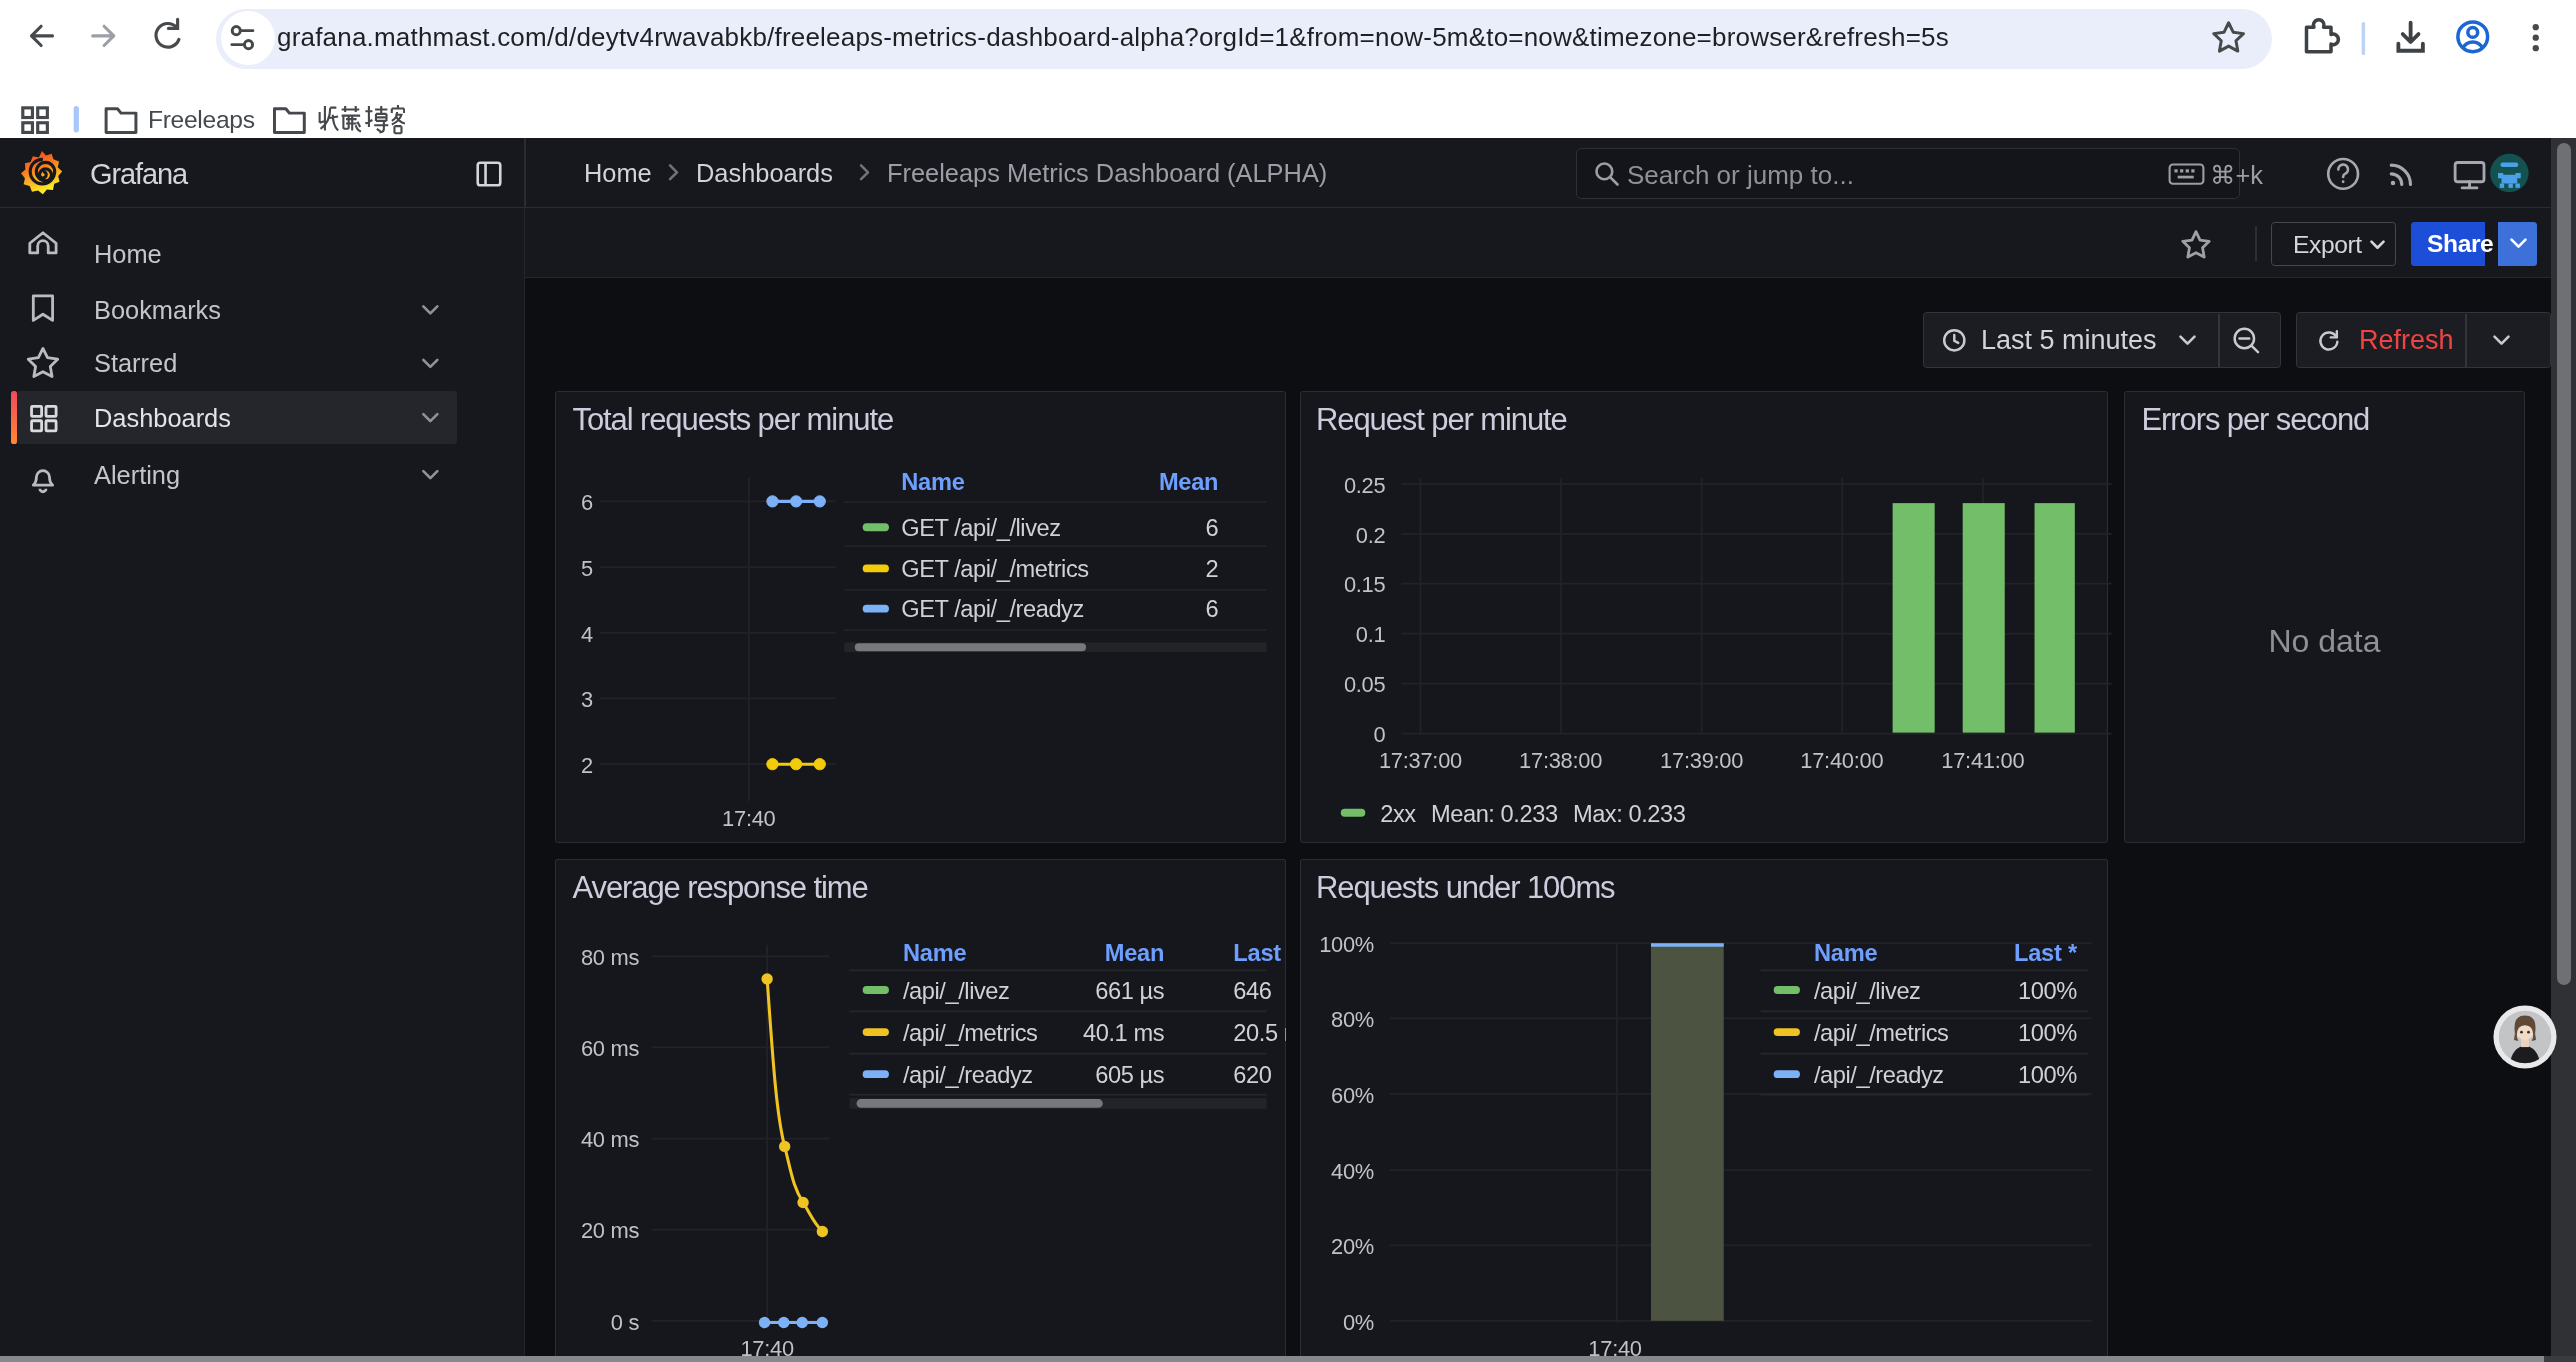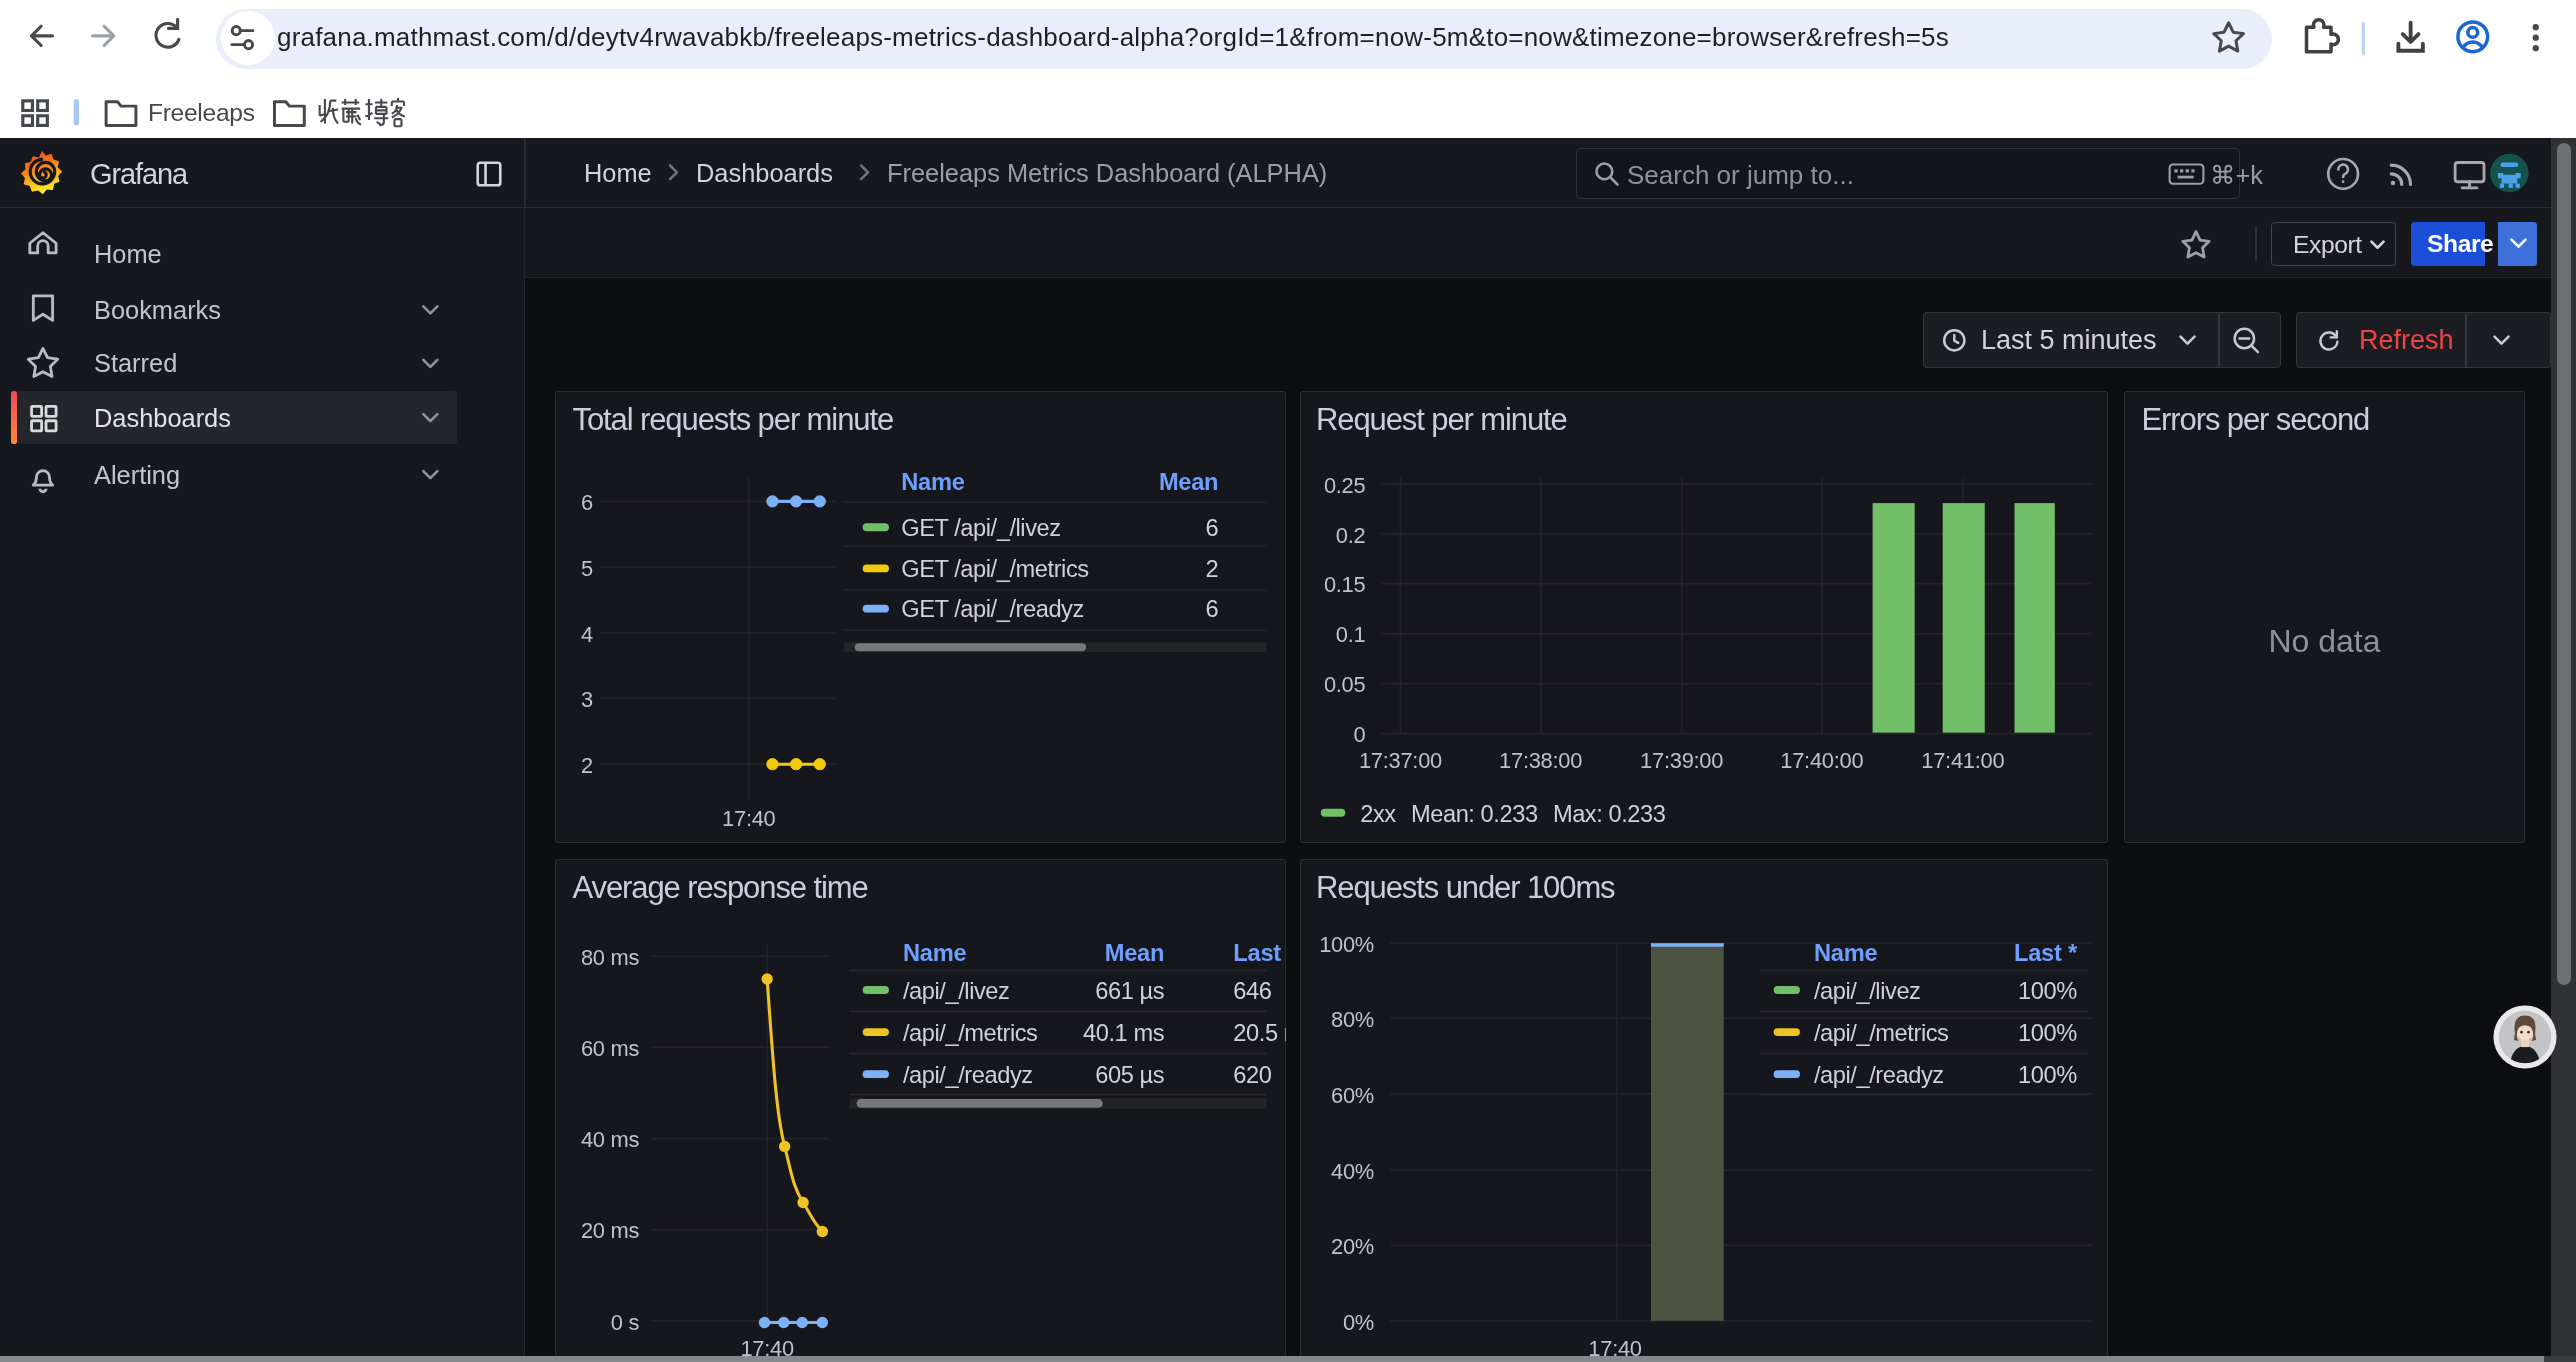--- a/index.html
+++ b/index.html
@@ -88,21 +88,21 @@
       <path d="M2812 54.5 a12.5 12.5 0 0 1 22 0"></path>
     </g>
 
     <g fill="#474a4d">
       <circle cx="2895" cy="31" r="3.6"></circle>
         <circle cx="2895" cy="43" r="3.6"></circle>
         <circle cx="2895" cy="55" r="3.6"></circle>
     </g>
   </svg>
 </div>
-<div class="abs" id="bmbar" style="left:0;top:77px;width:2576px;height:60px;">
+<div class="abs" id="bmbar" style="left:0;top:84px;width:2576px;height:60px;">
   <svg class="abs" style="left:0;top:0;" width="456" height="60" viewBox="0 0 520 68">
 
     <g stroke="#45484c" stroke-width="3.6" fill="none">
       <rect x="26" y="27" width="11" height="11"></rect>
       <rect x="43" y="27" width="11" height="11"></rect>
       <rect x="26" y="44" width="11" height="11"></rect>
       <rect x="43" y="44" width="11" height="11"></rect>
     </g>
     <rect x="84" y="25" width="6" height="30" rx="3" fill="#a8c7fa"></rect>
 
@@ -369,21 +369,21 @@
     </g>
     <g class="legtxt" text-anchor="end">
       <text x="757" y="165">6</text>
       <text x="757" y="212">2</text>
       <text x="757" y="258">6</text>
     </g>
     <rect x="330" y="287" width="482" height="11" fill="#232428"></rect>
     <rect x="342" y="288" width="264" height="9" rx="4.5" fill="#77787c"></rect>
   </svg>
 </div>
-<div class="abs" id="p2content" style="left:1300px; top:391px; width:808px; height:452px;">
+<div class="abs" id="p2content" style="left:1300px; top:391px; width:808px; height:452px;padding-left:20px;">
   <div class="ptitle" style="left:16px; top:10.5px;">Request per minute</div>
   <svg width="808" height="452" viewBox="0 0 921 516">
     <g stroke="#222329" stroke-width="2">
       <line x1="92" y1="106" x2="903" y2="106"></line>
       <line x1="92" y1="163" x2="903" y2="163"></line>
       <line x1="92" y1="220" x2="903" y2="220"></line>
       <line x1="92" y1="277" x2="903" y2="277"></line>
       <line x1="92" y1="334" x2="903" y2="334"></line>
       <line x1="92" y1="391" x2="903" y2="391"></line>
       <line x1="114" y1="99" x2="114" y2="391"></line>

